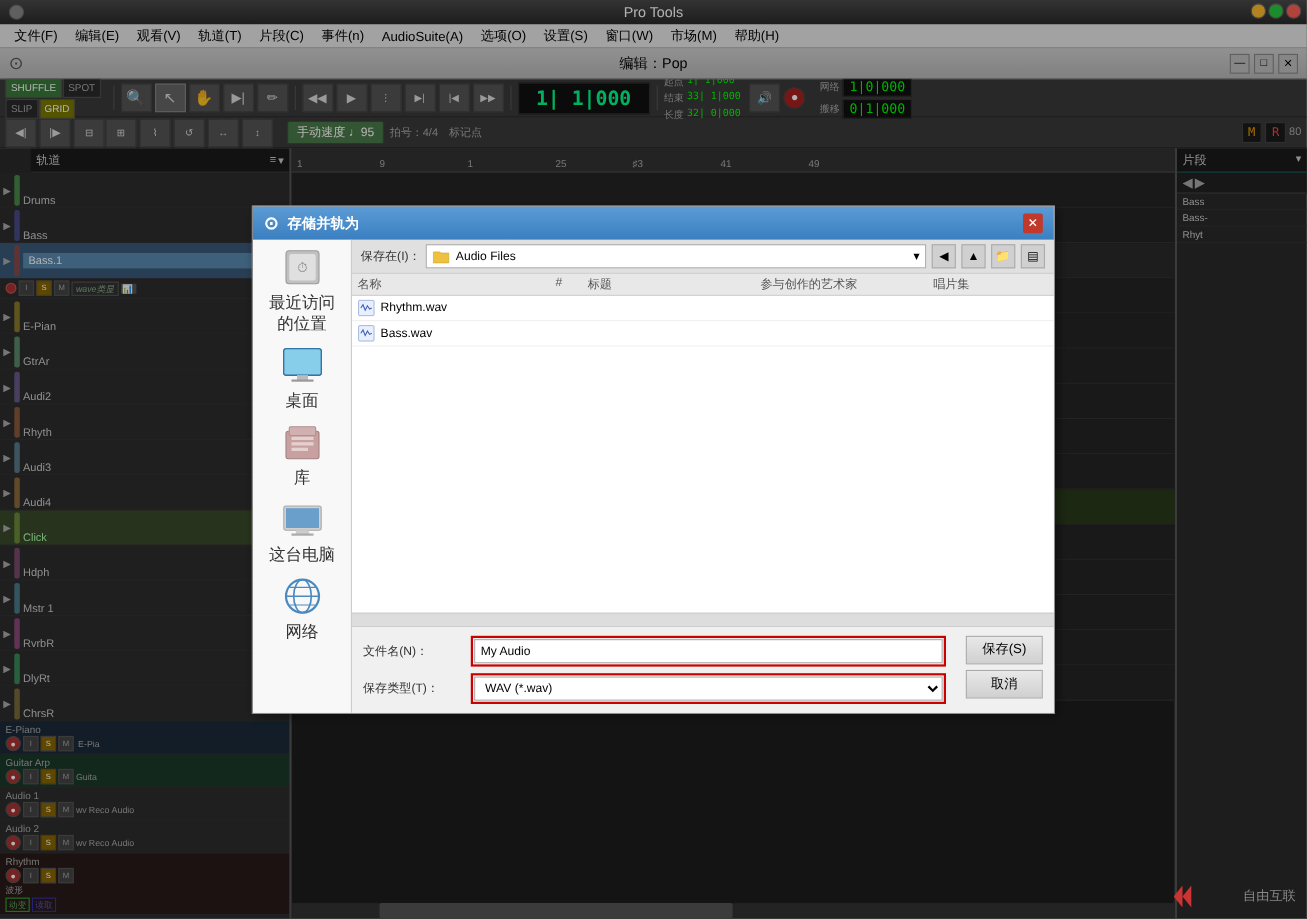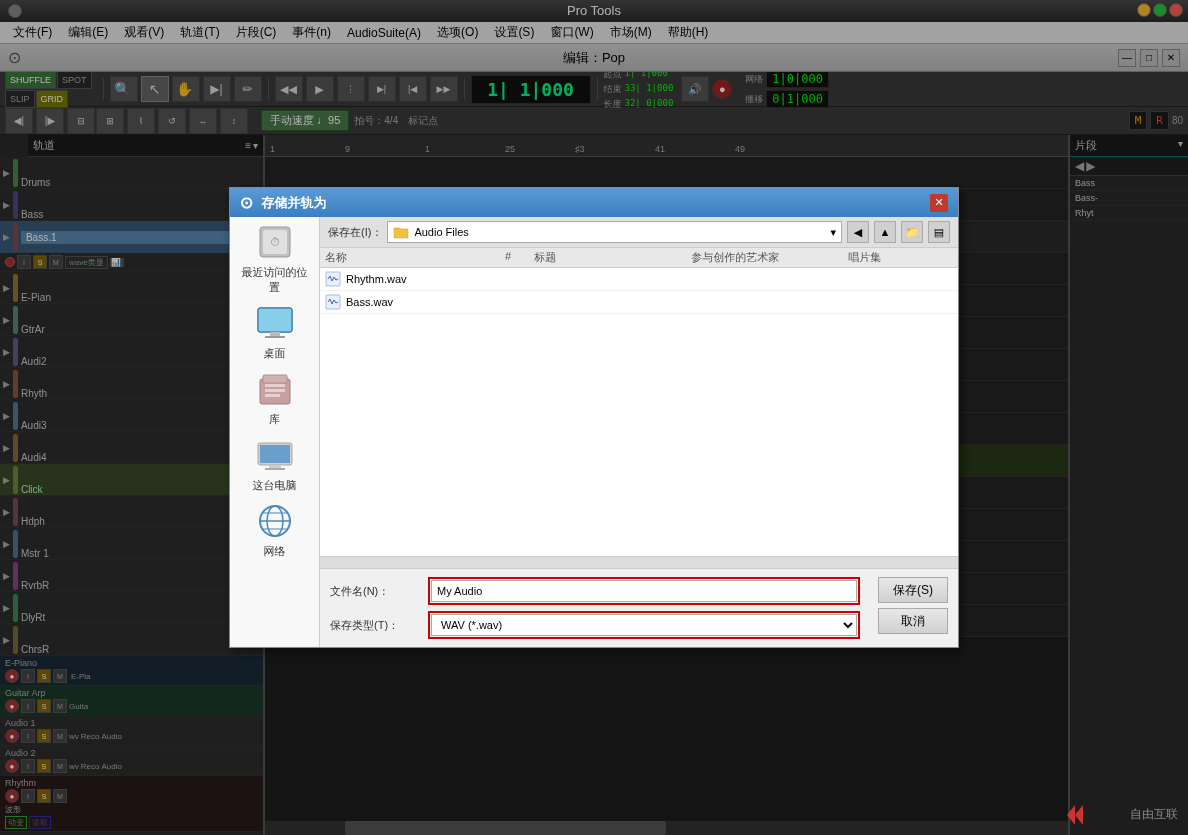--- a/index.html
+++ b/index.html
@@ -73,21 +73,21 @@
     
     .dialog { background: #f0f0f0; border: 1px solid #888; box-shadow: 3px 3px 10px rgba(0,0,0,0.5); width: 730px; }
     .dialog-title { background: linear-gradient(to bottom, #5b9bd5, #3a7fc1); color: white; padding: 5px 10px; display: flex; align-items: center; justify-content: space-between; font-size: 13px; font-weight: bold; }
     .dialog-close { width: 18px; height: 18px; background: #c0392b; border: none; color: white; cursor: pointer; display: flex; align-items: center; justify-content: center; font-size: 11px; border-radius: 2px; }
     .dialog-body { display: flex; height: 430px; }
     
     
     .browser-sidebar { width: 90px; background: #f8f8f8; border-right: 1px solid #ccc; padding: 5px; display: flex; flex-direction: column; align-items: center; gap: 8px; }
     .browser-sidebar-item { display: flex; flex-direction: column; align-items: center; gap: 3px; cursor: pointer; width: 70px; }
     .sidebar-item-icon { width: 40px; height: 40px; display: flex; align-items: center; justify-content: center; }
-    .sidebar-item-label { font-size: 11px; color: #333; text-align: center; }
+    .sidebar-item-label { font-size: 15px; color: #333; text-align: center; }
     
     
     .browser-main { flex: 1; display: flex; flex-direction: column; }
     .browser-toolbar { background: #e0e0e0; padding: 4px 8px; display: flex; align-items: center; gap: 5px; border-bottom: 1px solid #ccc; }
     .location-label { font-size: 11px; color: #333; white-space: nowrap; }
     .location-dropdown { flex: 1; height: 22px; border: 1px solid #aaa; background: white; font-size: 11px; padding: 0 5px; display: flex; align-items: center; justify-content: space-between; cursor: pointer; }
     .nav-btn { width: 22px; height: 22px; background: #d0d0d0; border: 1px solid #aaa; display: flex; align-items: center; justify-content: center; font-size: 11px; cursor: pointer; }
     
     
     .file-list-header { display: flex; background: #e8e8e8; border-bottom: 1px solid #ccc; padding: 2px 5px; font-size: 11px; color: #555; }
@@ -288,21 +288,21 @@
         <div style="background:#5a8ab0;color:white;padding:1px 5px;font-size:10px;flex:1;display:flex;align-items:center;justify-content:space-between;">
           <span>Bass.1</span>
           <span>▾</span>
         </div>
       </div>
       <div style="display:flex;align-items:center;gap:2px;padding:2px 5px;background:#2d2d2d;">
         <div style="width:10px;height:10px;background:#aa3333;border-radius:50%;border:1px solid #cc5555;"></div>
         <div class="tctrl" style="font-size:7px;">I</div>
         <div class="tctrl s" style="font-size:7px;">S</div>
         <div class="tctrl m" style="font-size:7px;">M</div>
-        <div style="background:#333;border:1px solid #555;color:#8a8;font-size:8px;padding:0 3px;cursor:pointer;">wave类显</div>
+        <div style="background:#333;border:1px solid #555;color:#8a8;font-size:8px;padding:0 3px;cursor:pointer;font-style:italic;">wave类显</div>
         <div style="background:#555;color:#aaa;font-size:8px;padding:0 2px;">📊</div>
       </div>
     </div>
 
     <div class="track-item">
       <span class="track-expand">▶</span>
       <div class="track-color" style="background:#8a7a2a;"></div>
       <span class="track-name">E-Pian</span>
     </div>
 

